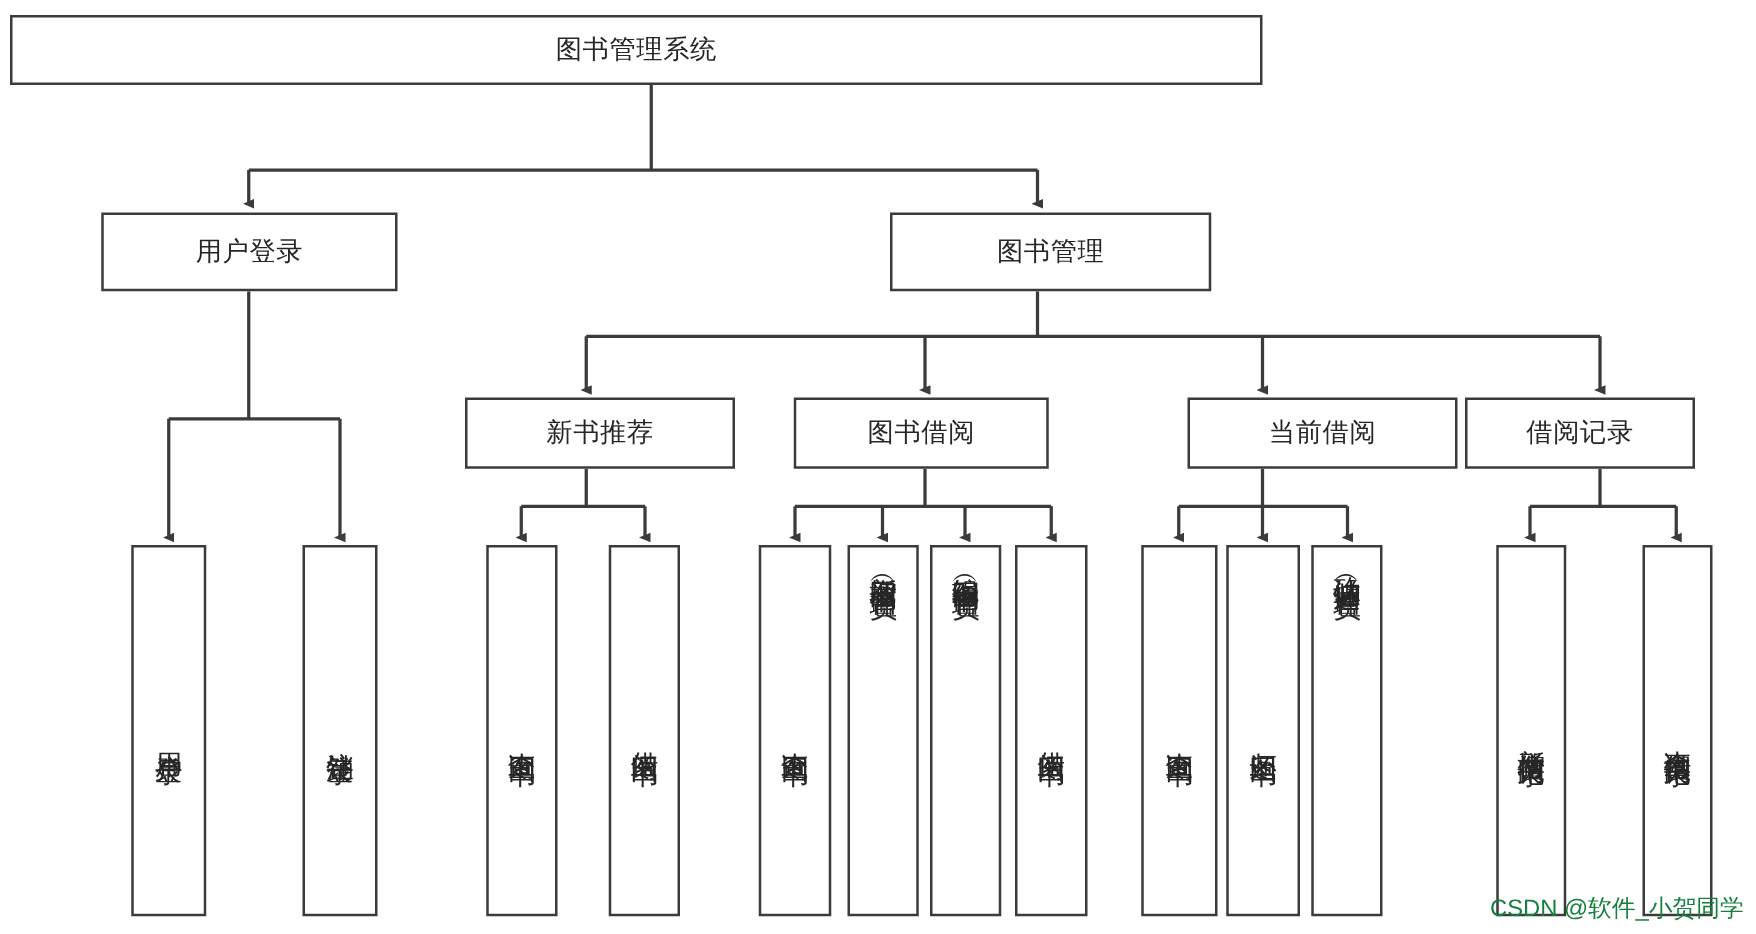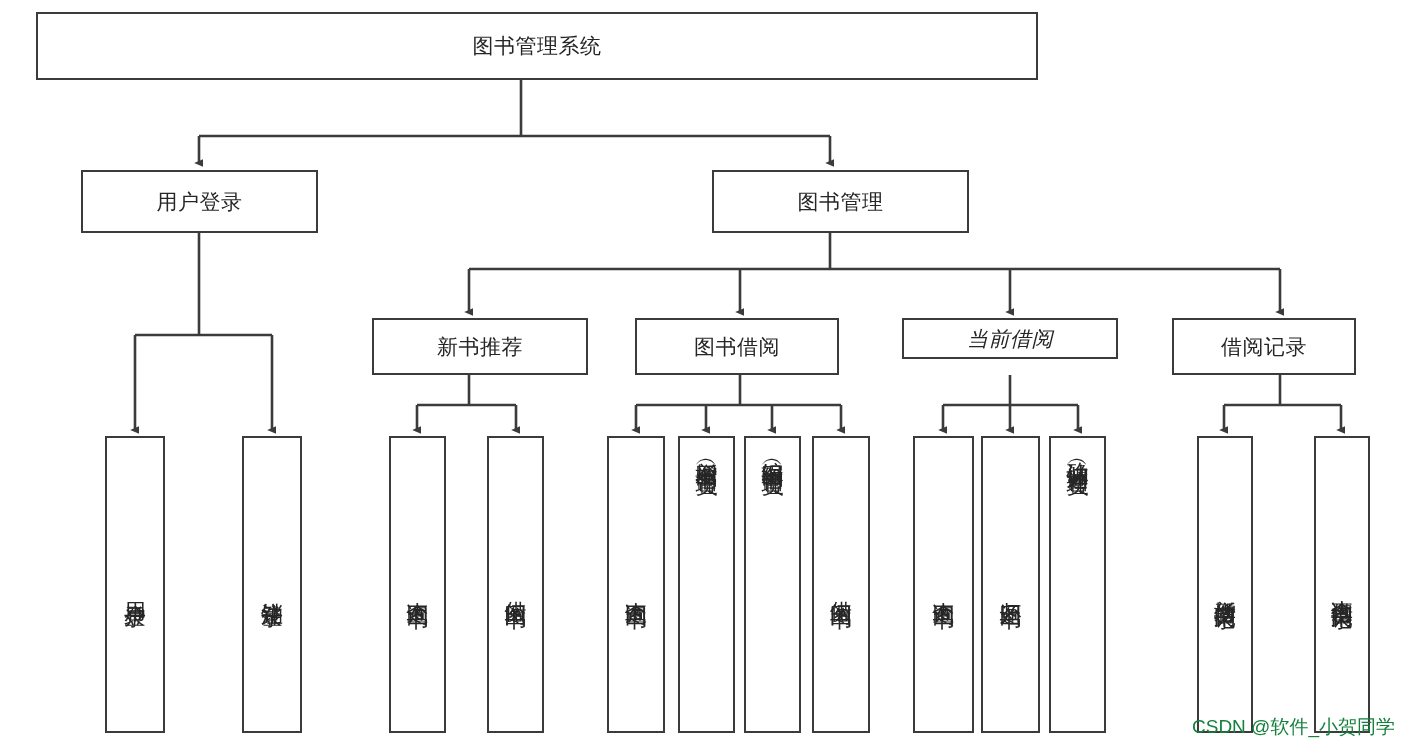--- a/index.html
+++ b/index.html
@@ -121,38 +121,38 @@
       <path d="M 1010 405 L 1010 430" marker-end="url(#arrowhead)"></path>
       <path d="M 1078 405 L 1078 430" marker-end="url(#arrowhead)"></path>
 
       <path d="M 1280 375 L 1280 405"></path>
       <path d="M 1224 405 L 1341 405"></path>
       <path d="M 1224 405 L 1224 430" marker-end="url(#arrowhead)"></path>
       <path d="M 1341 405 L 1341 430" marker-end="url(#arrowhead)"></path>
     </g>
   </svg>
 
-  <div class="node horiz" style="left:36px; top:12px; width:1002px; height:68px;">
+  <div class="node horiz" style="left:8px; top:12px; width:1002px; height:56px;">
     <span class="node-label">图书管理系统</span>
   </div>
 
   <div class="node horiz" style="left:81px; top:170px; width:237px; height:63px;">
     <span class="node-label">用户登录</span>
   </div>
   <div class="node horiz" style="left:712px; top:170px; width:257px; height:63px;">
     <span class="node-label">图书管理</span>
   </div>
 
   <div class="node horiz" style="left:372px; top:318px; width:216px; height:57px;">
     <span class="node-label">新书推荐</span>
   </div>
   <div class="node horiz" style="left:635px; top:318px; width:204px; height:57px;">
     <span class="node-label">图书借阅</span>
   </div>
-  <div class="node horiz" style="left:902px; top:318px; width:216px; height:41px;font-style:italic;">
+  <div class="node horiz" style="left:950px; top:318px; width:216px; height:57px;">
     <span class="node-label">当前借阅</span>
   </div>
   <div class="node horiz" style="left:1172px; top:318px; width:184px; height:57px;">
     <span class="node-label">借阅记录</span>
   </div>
 
   <div class="node vert center" style="left:105px; top:436px; width:60px; height:297px;">
     <span class="node-label">用户登录</span>
   </div>
   <div class="node vert center" style="left:242px; top:436px; width:60px; height:297px;">

